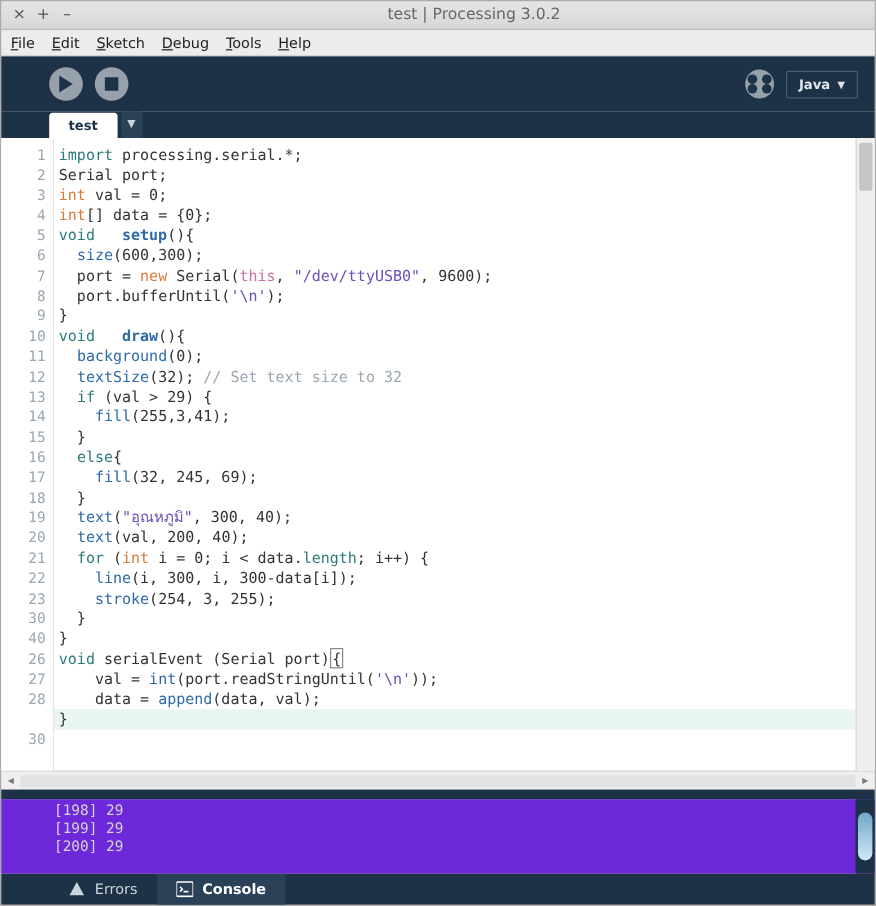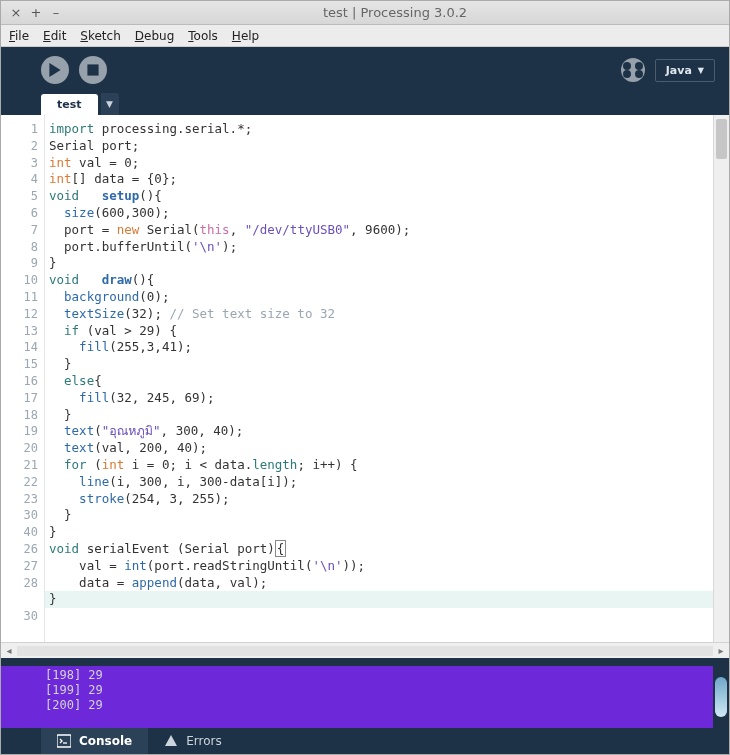--- a/index.html
+++ b/index.html
@@ -145,27 +145,27 @@
   <div>[198] 29</div>
     <div>[199] 29</div>
     <div>[200] 29</div>
     <div class="console-vscroll">
       <div class="th"></div>
     </div>
 </div>
 
 <div class="bottombar">
   <div style="width:40px;"></div>
+  <div class="btab">
+    <svg viewBox="0 0 14 14">
+        <path d="M7 1 L13 12 L1 12 Z" fill="#cbd4dc"></path>
+      </svg>
+    <span>Errors</span>
+  </div>
   <div class="btab active">
     <svg viewBox="0 0 14 14">
         <rect x="0" y="1" width="14" height="12" rx="1" fill="none" stroke="#fff" stroke-width="1.3"></rect>
         <path d="M3 5 L5 7 L3 9" fill="none" stroke="#fff" stroke-width="1.3"></path>
         <line x1="6" y1="9" x2="10" y2="9" stroke="#fff" stroke-width="1.3"></line>
       </svg>
     <span>Console</span>
   </div>
-  <div class="btab">
-    <svg viewBox="0 0 14 14">
-        <path d="M7 1 L13 12 L1 12 Z" fill="#cbd4dc"></path>
-      </svg>
-    <span>Errors</span>
-  </div>
 </div>
 
 </body></html>

